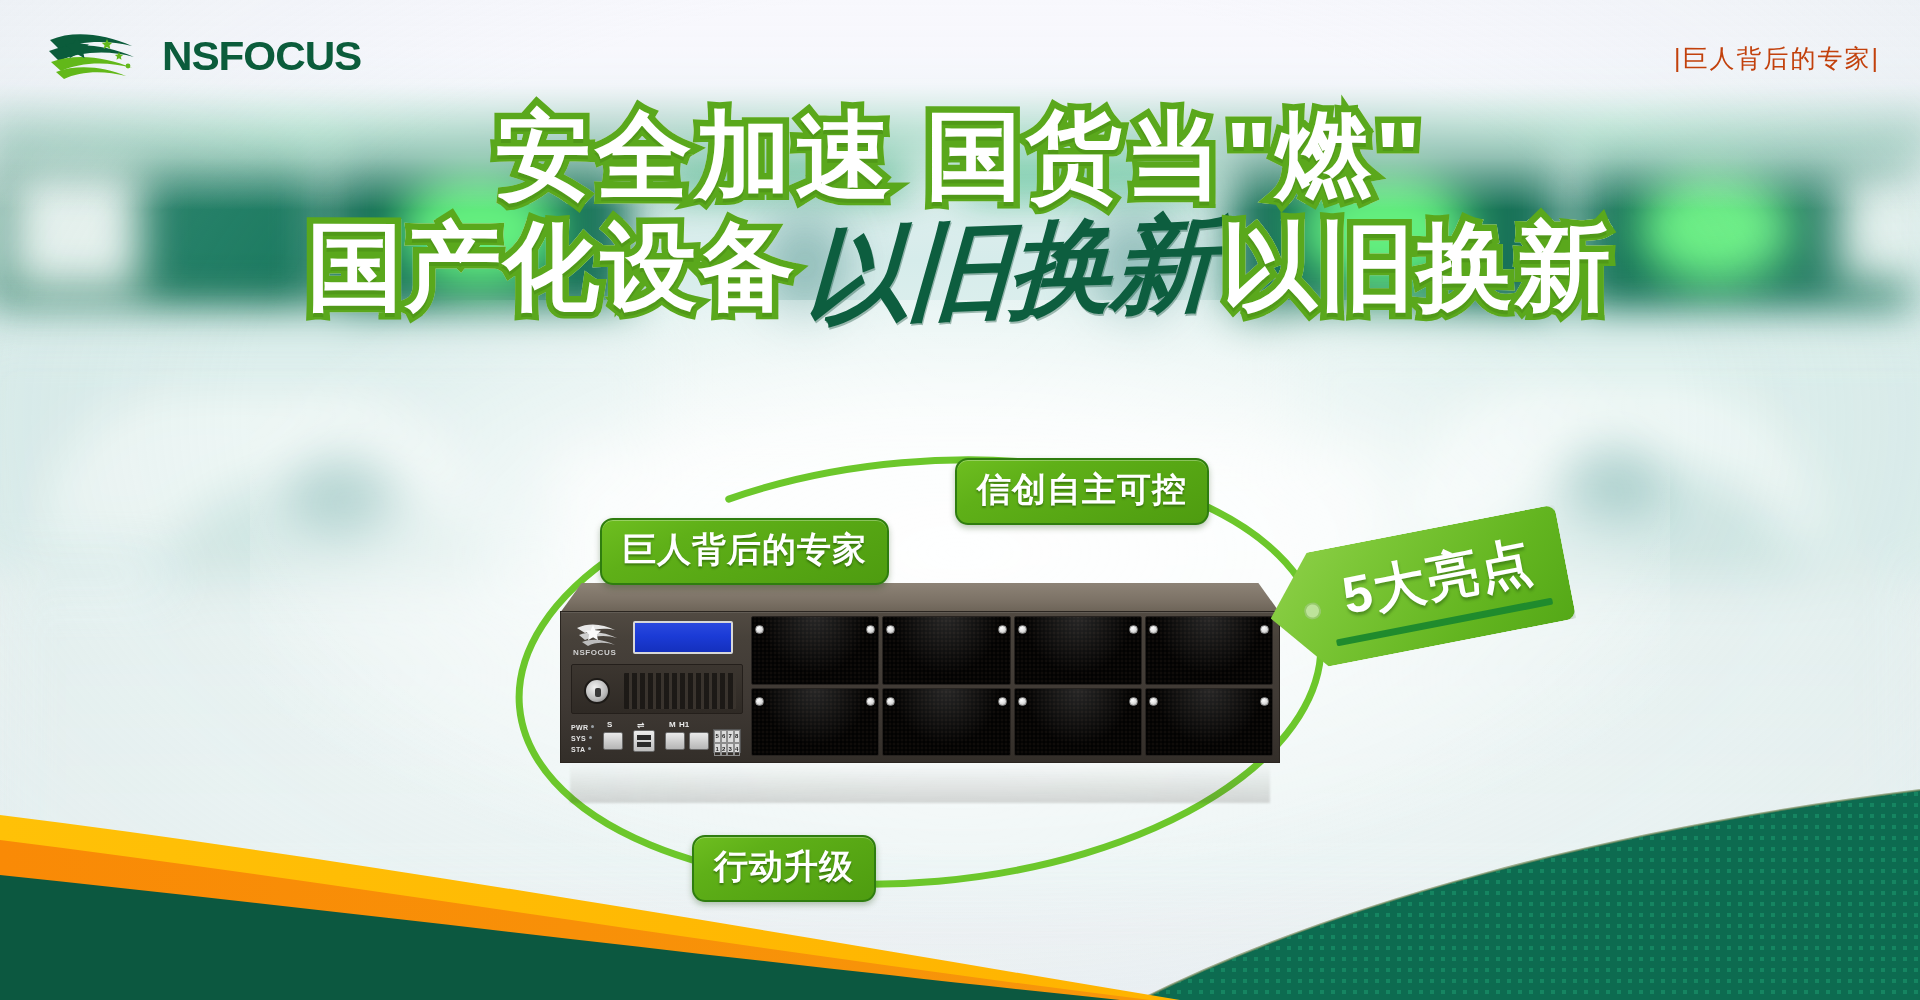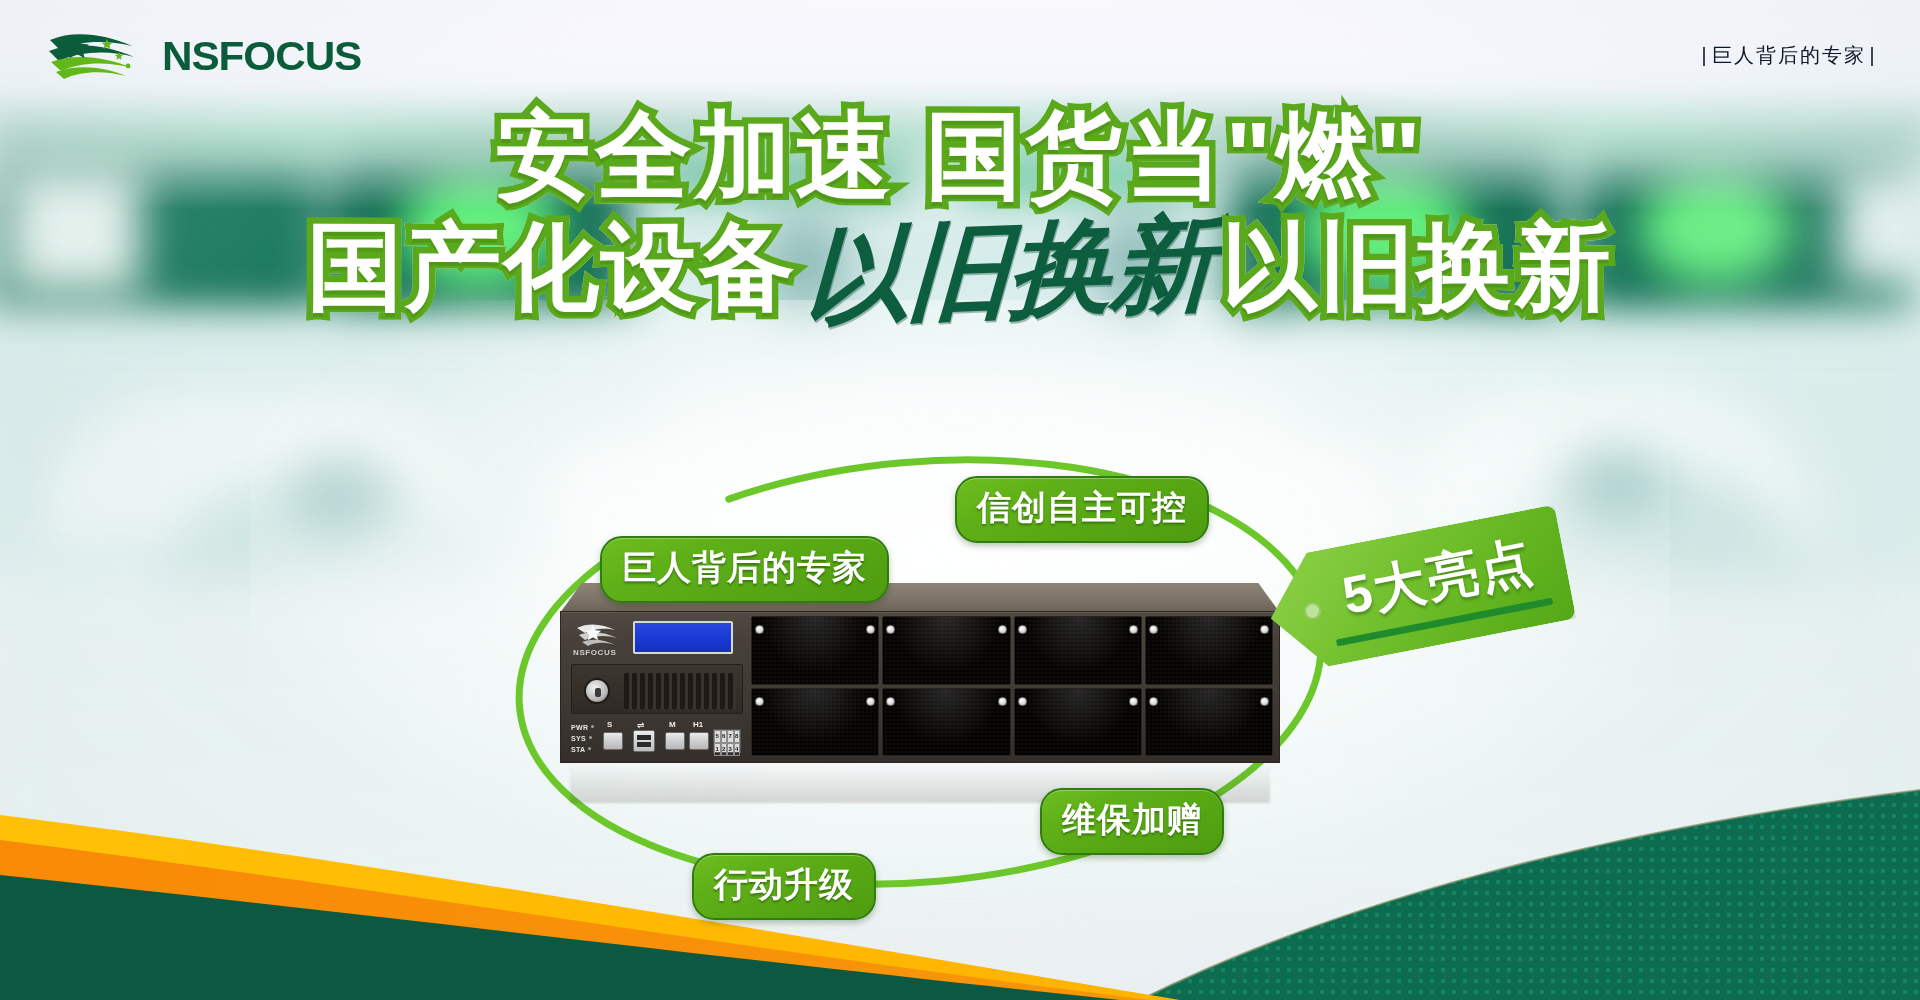--- a/index.html
+++ b/index.html
@@ -47,22 +47,22 @@
   
   .logo-wrap{position:absolute;left:44px;top:30px;display:flex;align-items:center;gap:14px;}
   .logo-mark{width:104px;height:52px;display:block;}
   .logo-text{
     font-size:41px;font-weight:bold;letter-spacing:-1px;color:#0b5c3b;
     font-family:"Liberation Sans",sans-serif;font-stretch:condensed;
     transform:scaleX(1.03);transform-origin:left center;
   }
   .tagline{
     position:absolute;right:40px;top:42px;
-    font-size:20px;color:#0f172a;letter-spacing:2px;white-space:nowrap;
-    font-family:Liberation Mono, monospace;
+    font-size:25px;color:#c2410c;letter-spacing:2px;white-space:nowrap;
+    font-family:Liberation Sans, sans-serif;
   }
 
   
   .headline{position:absolute;left:0;top:108px;width:1920px;text-align:center;}
   .hl-line{position:relative;white-space:nowrap;line-height:1;}
   .hl-1{font-size:96px;letter-spacing:4px;}
   .hl-2{font-size:96px;letter-spacing:2px;margin-top:14px;}
 
   .hl-out{
     font-weight:bold;
@@ -163,28 +163,27 @@
     position:absolute;left:10px;top:180px;width:700px;height:40px;
     background:linear-gradient(180deg,rgba(70,64,57,.38),rgba(70,64,57,0));
     transform:scaleY(-1);filter:blur(1.2px);opacity:.5;
   }
 
   
   .badge{
     position:absolute;
     display:flex;align-items:center;justify-content:center;
     padding:7px 20px 10px;
-    border-radius:22px;
+    border-radius:13px;
     border:2px solid #2f7d0f;
     background:linear-gradient(155deg,#6ebe20 0%,#5fb018 28%,#57a714 60%,#4e9c10 100%);
     box-shadow:0 3px 6px rgba(30,70,10,.30), inset 0 1px 0 rgba(255,255,255,.30);
     color:#ffffff;font-weight:bold;font-size:34px;letter-spacing:1px;white-space:nowrap;
     text-shadow:0 2px 2px rgba(20,60,5,.45);
     font-family:"Liberation Sans","DejaVu Sans",sans-serif;
-    margin-top:18px;
   }
 
   
   .tag5{
     position:absolute;left:1268px;top:532px;width:300px;height:116px;
     transform:rotate(-11deg);
   }
   .tag5-shape{
     position:absolute;inset:0;
     background:linear-gradient(135deg,#8fd14a 0%,#7bc636 30%,#63b520 70%,#54a817 100%);
@@ -301,21 +300,21 @@
             <div>PWR<span class="led-dot"></span></div>
             <div>SYS<span class="led-dot"></span></div>
             <div>STA<span class="led-dot"></span></div>
           </div>
           <div class="port-lbl" style="left:36px;">S</div>
           <div class="port" style="left:32px;"></div>
           <div class="port-lbl" style="left:66px;font-size:9px;">⇌</div>
           <div class="usb"></div>
           <div class="port-lbl" style="left:98px;">M</div>
           <div class="port" style="left:94px;"></div>
-          <div class="port-lbl" style="left:122px;">H1</div>
+          <div class="port-lbl" style="left:108px;">H1</div>
           <div class="port" style="left:118px;"></div>
           <div class="dipbox">
             <span>5</span>
               <span>6</span>
               <span>7</span>
               <span>8</span>
             <span>1</span>
               <span>2</span>
               <span>3</span>
               <span>4</span>
@@ -382,21 +381,20 @@
       <span class="hl-out">安全加速 国货当"燃"</span>
     </div>
     <div class="hl-line hl-2">
       <span class="hl-out">国产化设备</span><span class="hl-brush">以旧换新</span><span class="hl-out">以旧换新</span>
     </div>
   </div>
 
   <div class="badge" style="left:955px;top:458px;">信创自主可控</div>
   <div class="badge" style="left:600px;top:518px;">巨人背后的专家</div>
   <div class="badge" style="left:692px;top:835px;">行动升级</div>
-  <div class="badge" style="left:1040px;top:770px;">维保加赠</div>
 
   <div class="tag5">
     <div class="tag5-shape"></div>
     <div class="tag5-hole"></div>
     <div class="tag5-text">5大亮点</div>
     <div class="tag5-underline"></div>
   </div>
 
 </div>
 

